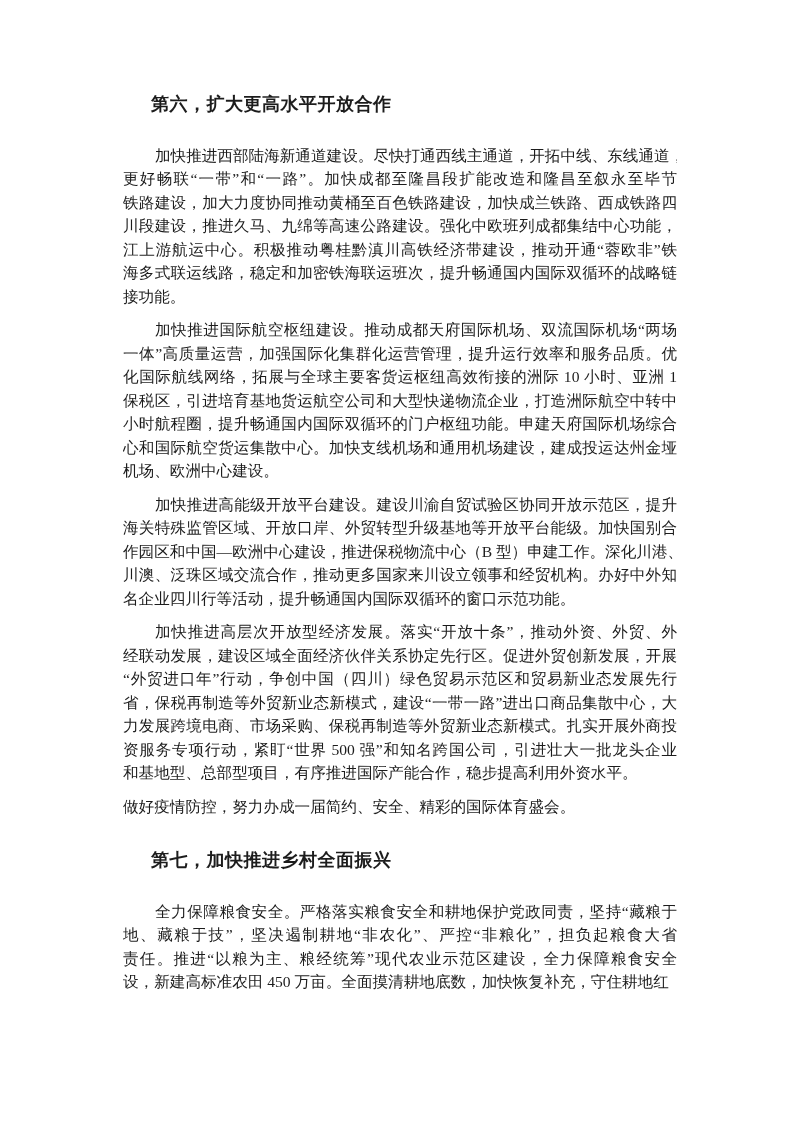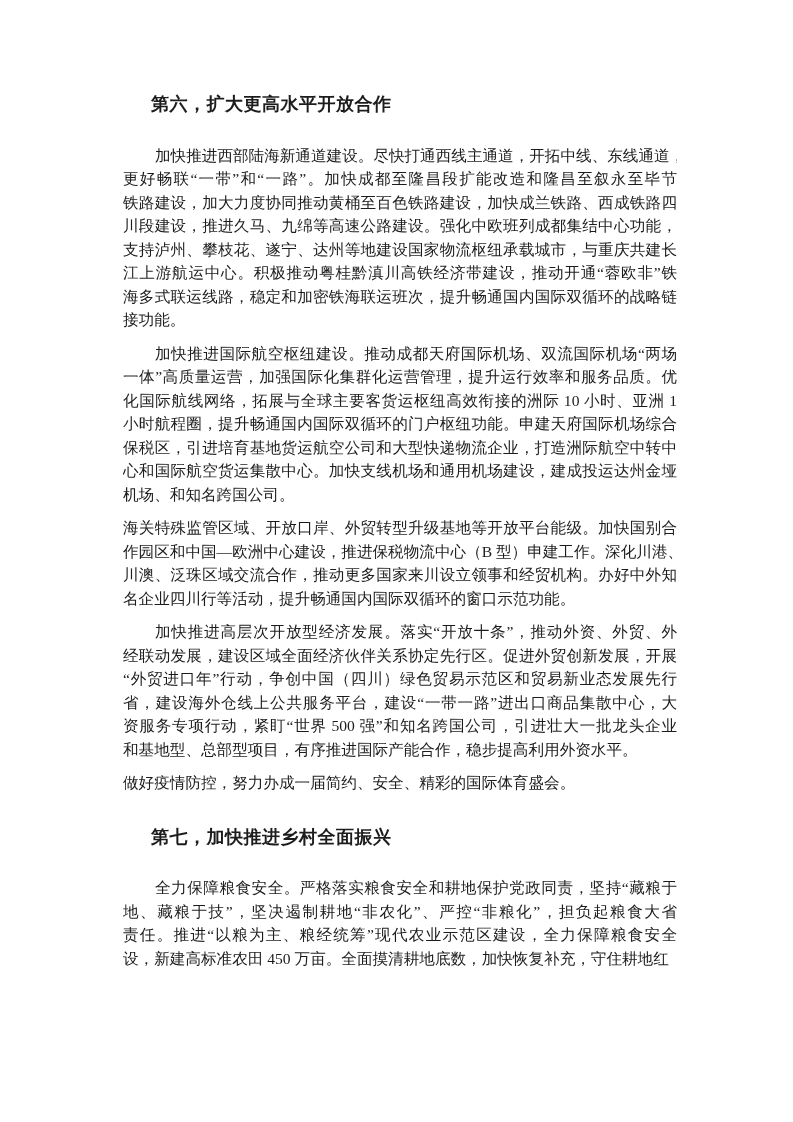--- a/index.html
+++ b/index.html
@@ -58,45 +58,46 @@
 <body>
 
 <div class="page" style="background: rgb(255, 255, 255);">
   <div class="content" style="color: rgb(28, 28, 28);">
       <div class="section-heading">第六，扩大更高水平开放合作</div>
       <div class="para">
         <div class="line first-line">加快推进西部陆海新通道建设。尽快打通西线主通道，开拓中线、东线通道，</div>
         <div class="line">更好畅联“一带”和“一路”。加快成都至隆昌段扩能改造和隆昌至叙永至毕节</div>
         <div class="line">铁路建设，加大力度协同推动黄桶至百色铁路建设，加快成兰铁路、西成铁路四</div>
         <div class="line">川段建设，推进久马、九绵等高速公路建设。强化中欧班列成都集结中心功能，</div>
-        <div class="line">支持泸州、攀枝花、遂宁、达州等地建设国家物流枢纽承载城市，与重庆共建长</div>
         <div class="line">江上游航运中心。积极推动粤桂黔滇川高铁经济带建设，推动开通“蓉欧非”铁</div>
         <div class="line">海多式联运线路，稳定和加密铁海联运班次，提升畅通国内国际双循环的战略链</div>
         <div class="line last-line">接功能。</div>
       </div>
       <div class="para">
         <div class="line first-line">加快推进国际航空枢纽建设。推动成都天府国际机场、双流国际机场“两场</div>
         <div class="line">一体”高质量运营，加强国际化集群化运营管理，提升运行效率和服务品质。优</div>
         <div class="line">化国际航线网络，拓展与全球主要客货运枢纽高效衔接的洲际 10 小时、亚洲 1</div>
+        <div class="line">保税区，引进培育基地货运航空公司和大型快递物流企业，打造洲际航空中转中</div>
         <div class="line">小时航程圈，提升畅通国内国际双循环的门户枢纽功能。申建天府国际机场综合</div>
-        <div class="line">保税区，引进培育基地货运航空公司和大型快递物流企业，打造洲际航空中转中</div>
         <div class="line">心和国际航空货运集散中心。加快支线机场和通用机场建设，建成投运达州金垭</div>
-        <div class="line last-line">机场、和知名跨国公司。</div>
+        <div class="line last-line">机场、欧洲中心建设。</div>
       </div>
       <div class="para">
+        <div class="line first-line">加快推进高能级开放平台建设。建设川渝自贸试验区协同开放示范区，提升</div>
         <div class="line">海关特殊监管区域、开放口岸、外贸转型升级基地等开放平台能级。加快国别合</div>
         <div class="line">作园区和中国—欧洲中心建设，推进保税物流中心（B 型）申建工作。深化川港、</div>
         <div class="line">川澳、泛珠区域交流合作，推动更多国家来川设立领事和经贸机构。办好中外知</div>
         <div class="line last-line">名企业四川行等活动，提升畅通国内国际双循环的窗口示范功能。</div>
       </div>
       <div class="para">
         <div class="line first-line">加快推进高层次开放型经济发展。落实“开放十条”，推动外资、外贸、外</div>
         <div class="line">经联动发展，建设区域全面经济伙伴关系协定先行区。促进外贸创新发展，开展</div>
         <div class="line">“外贸进口年”行动，争创中国（四川）绿色贸易示范区和贸易新业态发展先行</div>
-        <div class="line">省，建设海外仓线上公共服务平台，建设“一带一路”进出口商品集散中心，大</div>
+        <div class="line">省，保税再制造等外贸新业态新模式，建设“一带一路”进出口商品集散中心，大</div>
+        <div class="line">力发展跨境电商、市场采购、保税再制造等外贸新业态新模式。扎实开展外商投</div>
         <div class="line">资服务专项行动，紧盯“世界 500 强”和知名跨国公司，引进壮大一批龙头企业</div>
         <div class="line last-line">和基地型、总部型项目，有序推进国际产能合作，稳步提高利用外资水平。</div>
       </div>
       <div class="para">
         <div class="line last-line">做好疫情防控，努力办成一届简约、安全、精彩的国际体育盛会。</div>
       </div>
       <div class="section-heading not-first">第七，加快推进乡村全面振兴</div>
       <div class="para">
         <div class="line first-line">全力保障粮食安全。严格落实粮食安全和耕地保护党政同责，坚持“藏粮于</div>
         <div class="line">地、藏粮于技”，坚决遏制耕地“非农化”、严控“非粮化”，担负起粮食大省</div>

